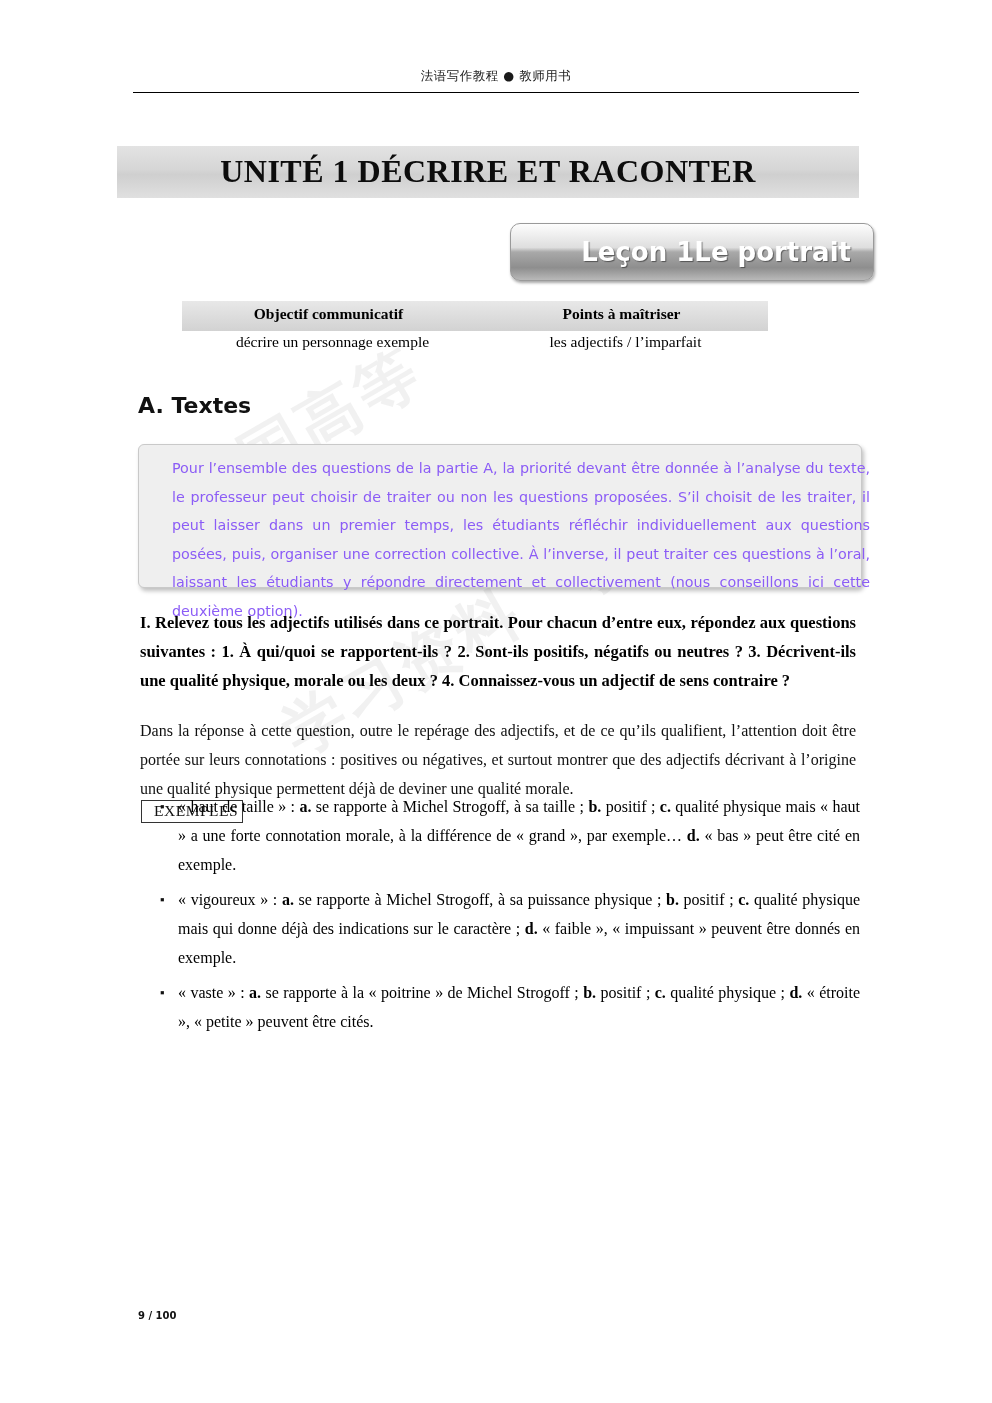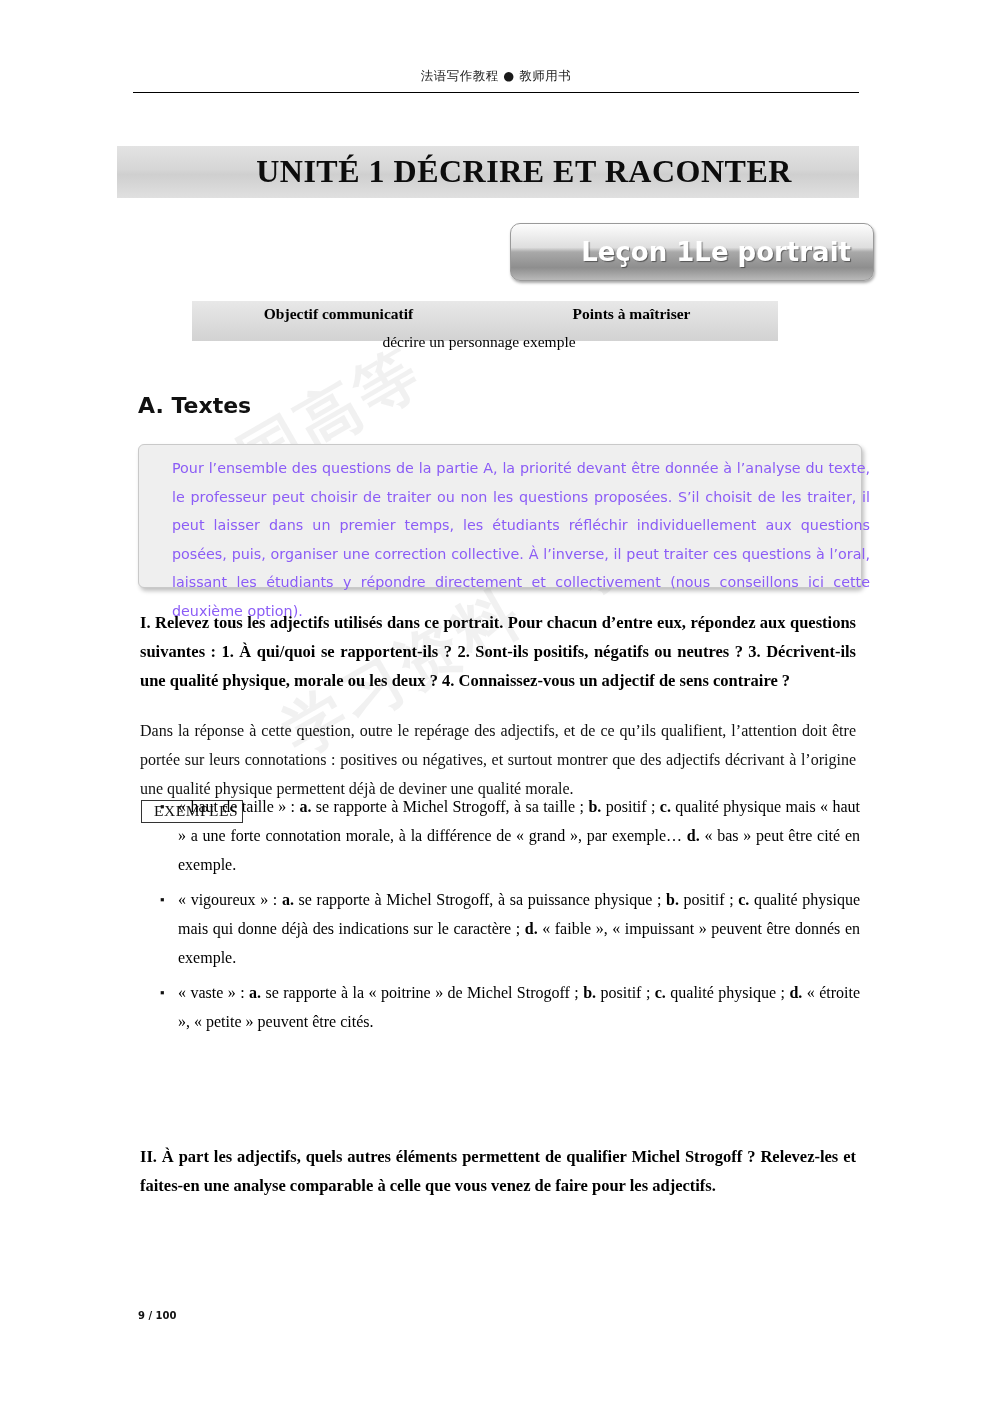--- a/index.html
+++ b/index.html
@@ -81,21 +81,20 @@
     position: absolute;
     top: 153px;
     left: 117px;
     width: 742px;
     text-align: center;
     font-family: "Liberation Serif", serif;
     font-weight: bold;
     font-size: 32px;
     letter-spacing: 0.5px;
     color: #0d0d0d;
-    padding-left: 36px;
   }
 
   
   .lesson-pill {
     position: absolute;
     top: 223px;
     left: 510px;
     width: 362px;
     height: 56px;
     border-radius: 10px;
@@ -117,23 +116,23 @@
     font-weight: bold;
     font-size: 26px;
     color: #ffffff;
     text-shadow: 1px 1px 1px rgba(0,0,0,0.45);
   }
 
   
   .obj-head {
     position: absolute;
     top: 301px;
-    left: 192px;
+    left: 182px;
     width: 586px;
-    height: 40px;
+    height: 30px;
     background: linear-gradient(to bottom, #e8e8e8, #d2d2d2);
     display: flex;
   }
   .obj-head > div {
     flex: 1;
     text-align: center;
     font-weight: bold;
     font-size: 15.5px;
     line-height: 25px;
   }
@@ -285,35 +284,35 @@
       <span>Le portrait</span>
     </div>
   </div>
 
   <div class="obj-head">
     <div>Objectif communicatif</div>
     <div>Points à maîtriser</div>
   </div>
   <div class="obj-body">
     <div>décrire un personnage exemple</div>
+    <div>les adjectifs / l’imparfait</div>
   </div>
 
   <div class="section-heading">A. Textes</div>
 
   <div class="note-box"></div>
   <div class="note-text">Pour l’ensemble des questions de la partie A, la priorité devant être donnée à l’analyse du texte, le professeur peut choisir de traiter ou non les questions proposées. S’il choisit de les traiter, il peut laisser dans un premier temps, les étudiants réfléchir individuellement aux questions posées, puis, organiser une correction collective. À l’inverse, il peut traiter ces questions à l’oral, laissant les étudiants y répondre directement et collectivement (nous conseillons ici cette deuxième option).</div>
 
   <div class="q-bold q1">I. Relevez tous les adjectifs utilisés dans ce portrait. Pour chacun d’entre eux, répondez aux questions suivantes :  1. À qui/quoi se rapportent-ils ? 2. Sont-ils positifs, négatifs ou neutres ? 3. Décrivent-ils une qualité physique, morale ou les deux ? 4. Connaissez-vous un adjectif de sens contraire ?</div>
   <div class="para p1">Dans la réponse à cette question, outre le repérage des adjectifs, et de ce qu’ils qualifient, l’attention doit être portée sur leurs connotations : positives ou négatives, et surtout montrer que des adjectifs décrivant à l’origine une qualité physique permettent déjà de deviner une qualité morale.</div>
 
   <div class="examples-label">EXEMPLES</div>
 
   <div class="bullets">
     <div class="bullet">« haut de taille » : <b>a.</b> se rapporte à Michel Strogoff, à sa taille ; <b>b.</b> positif ; <b>c.</b> qualité physique mais « haut » a une forte connotation morale, à la différence de « grand », par exemple… <b>d.</b> « bas » peut être cité en exemple.</div>
     <div class="bullet">« vigoureux » : <b>a.</b> se rapporte à Michel Strogoff, à sa puissance physique ; <b>b.</b> positif ; <b>c.</b> qualité physique mais qui donne déjà des indications sur le caractère ; <b>d.</b> « faible », « impuissant » peuvent être donnés en exemple.</div>
     <div class="bullet">« vaste » : <b>a.</b> se rapporte à la « poitrine » de Michel Strogoff ; <b>b.</b> positif ; <b>c.</b> qualité physique ; <b>d.</b> « étroite », « petite » peuvent être cités.</div>
   </div>
 
-  <div class="q-bold q2">II. À part les adjectifs, quels autres éléments permettent de qualifier Michel Strogoff ? Relevez-les et faites-en une analyse comparable à celle que vous venez de faire pour les adjectifs.</div>
 
   <div class="page-num">9 / 100</div>
 
 </div>
 
 </body></html>

